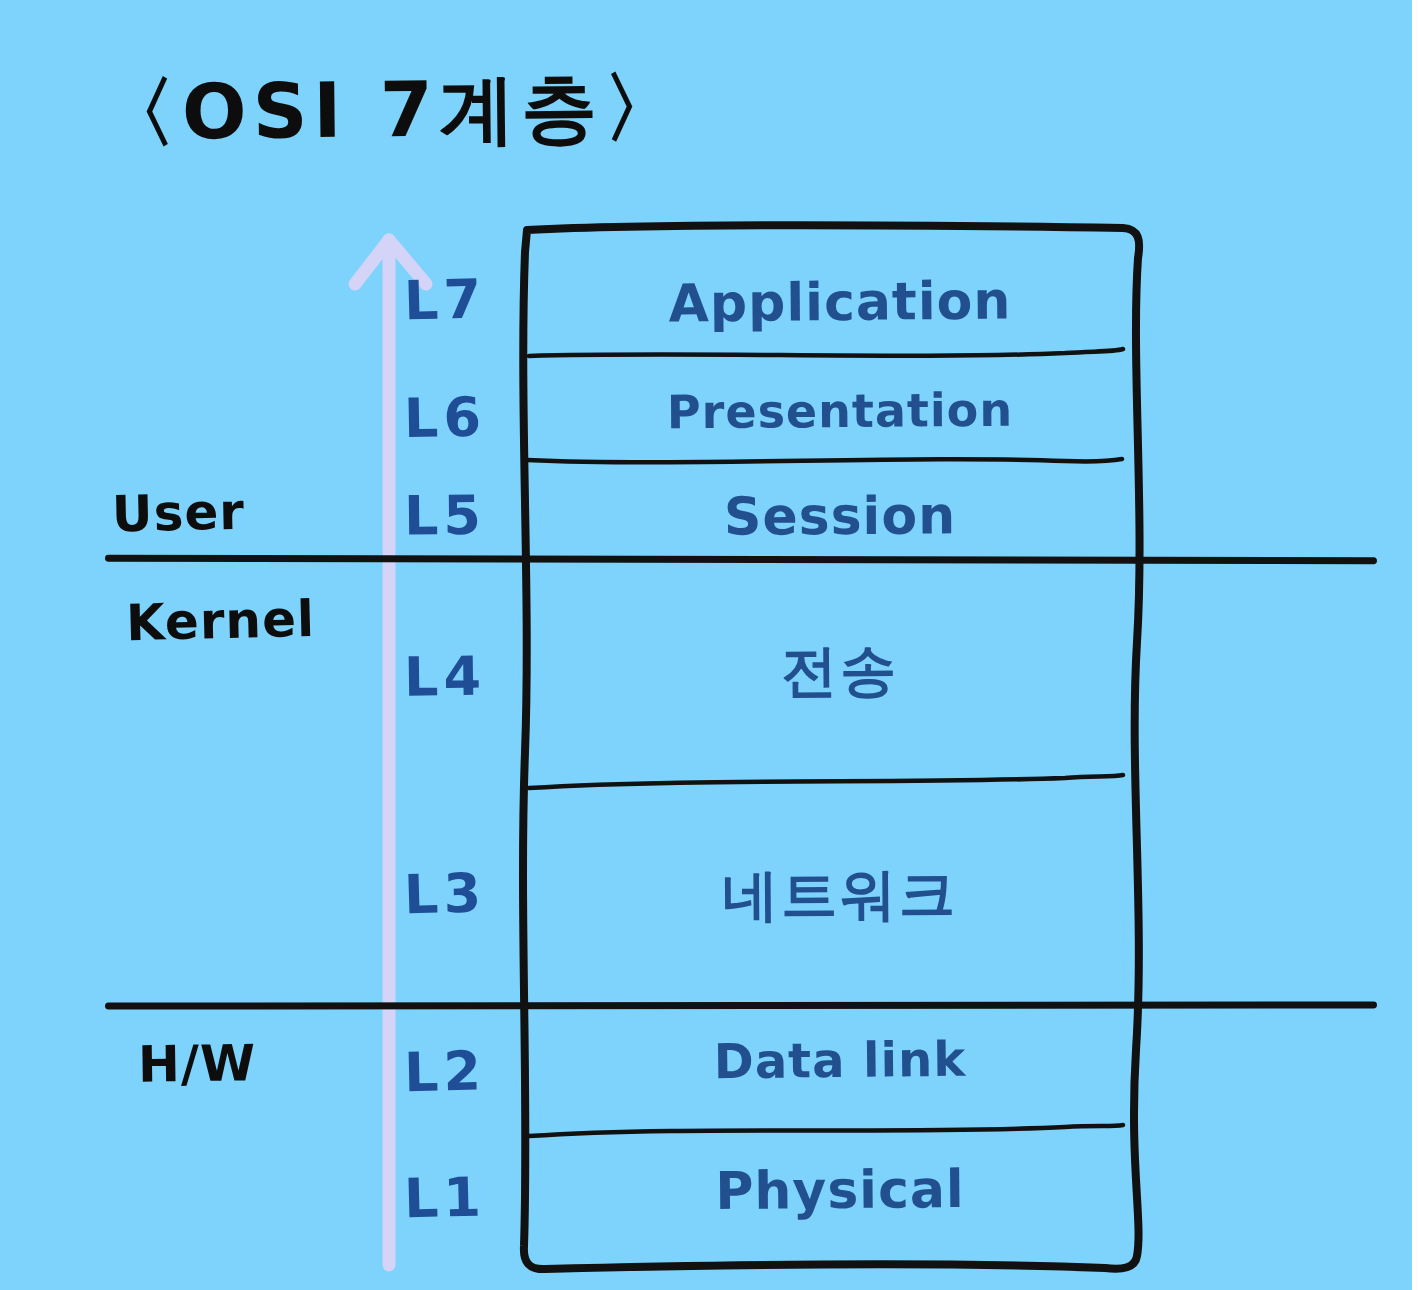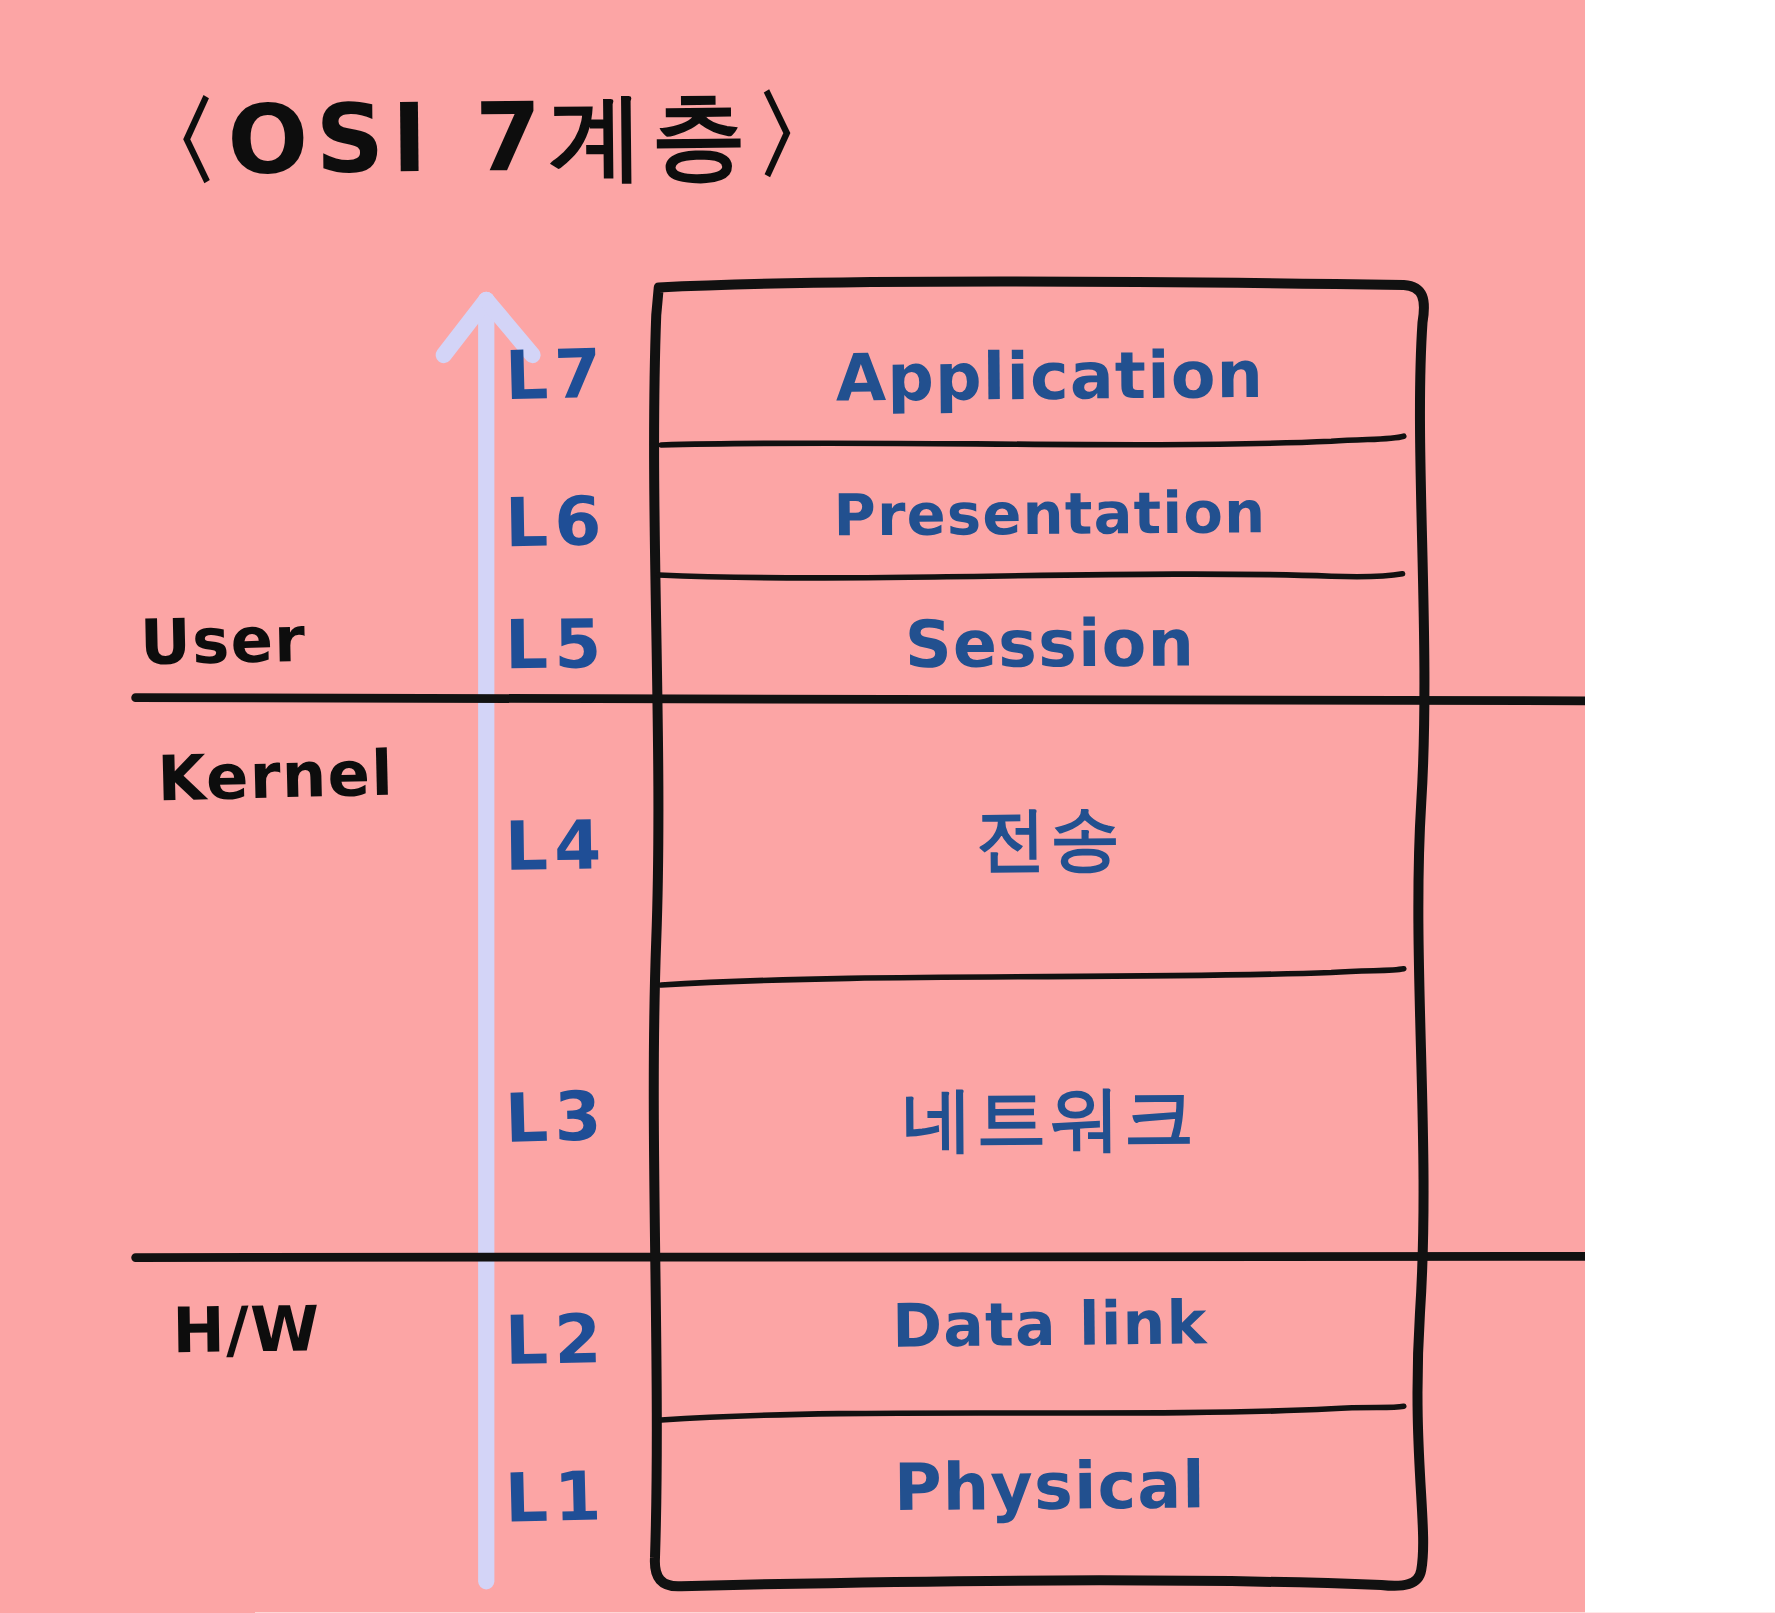--- a/index.html
+++ b/index.html
@@ -7,23 +7,23 @@
     margin: 0;
     padding: 0;
     background: #ffffff;
   }
   body {
     font-family: "DejaVu Sans", sans-serif;
   }
 
   #canvas {
     position: relative;
-    width: 1268px;
+    width: 1412px;
     height: 1290px;
-    background: #fca5a5;
+    background: #7dd3fc;
     overflow: hidden;
   }
 
   
   #title {
     position: absolute;
     left: 100px;
     top: 55px;
     width: 620px;
     height: 110px;

